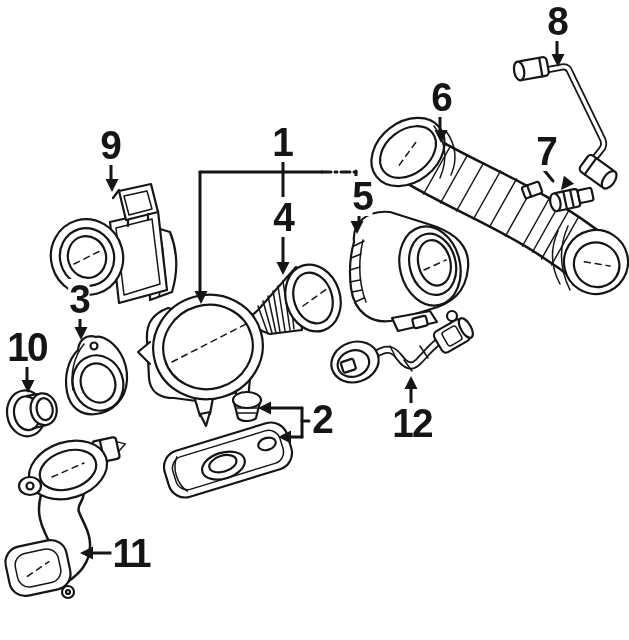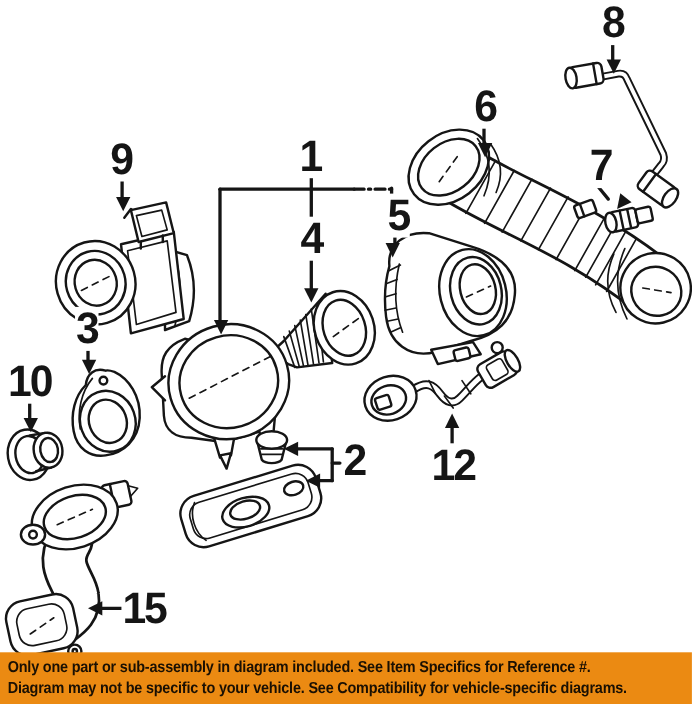--- a/index.html
+++ b/index.html
@@ -304,21 +304,17 @@
   <div class="callout" style="left:282px;top:142px">1</div>
   <div class="callout" style="left:322px;top:419px">2</div>
   <div class="callout" style="left:79px;top:299px">3</div>
   <div class="callout" style="left:283px;top:217px">4</div>
   <div class="callout" style="left:362px;top:196px">5</div>
   <div class="callout" style="left:441px;top:97px">6</div>
   <div class="callout" style="left:546px;top:151px">7</div>
   <div class="callout" style="left:557px;top:21px">8</div>
   <div class="callout" style="left:110px;top:145px">9</div>
   <div class="callout" style="left:27px;top:347px">10</div>
-  <div class="callout" style="left:131px;top:553px">15</div>
+  <div class="callout" style="left:131px;top:553px">11</div>
   <div class="callout" style="left:412px;top:423px">12</div>
 
-  <div class="banner">
-    <div class="banner-line">Only one part or sub-assembly in diagram included. See Item Specifics for Reference #.</div>
-    <div class="banner-line">Diagram may not be specific to your vehicle. See Compatibility for vehicle-specific diagrams.</div>
-  </div>
 
 </div>
 
 </body></html>

